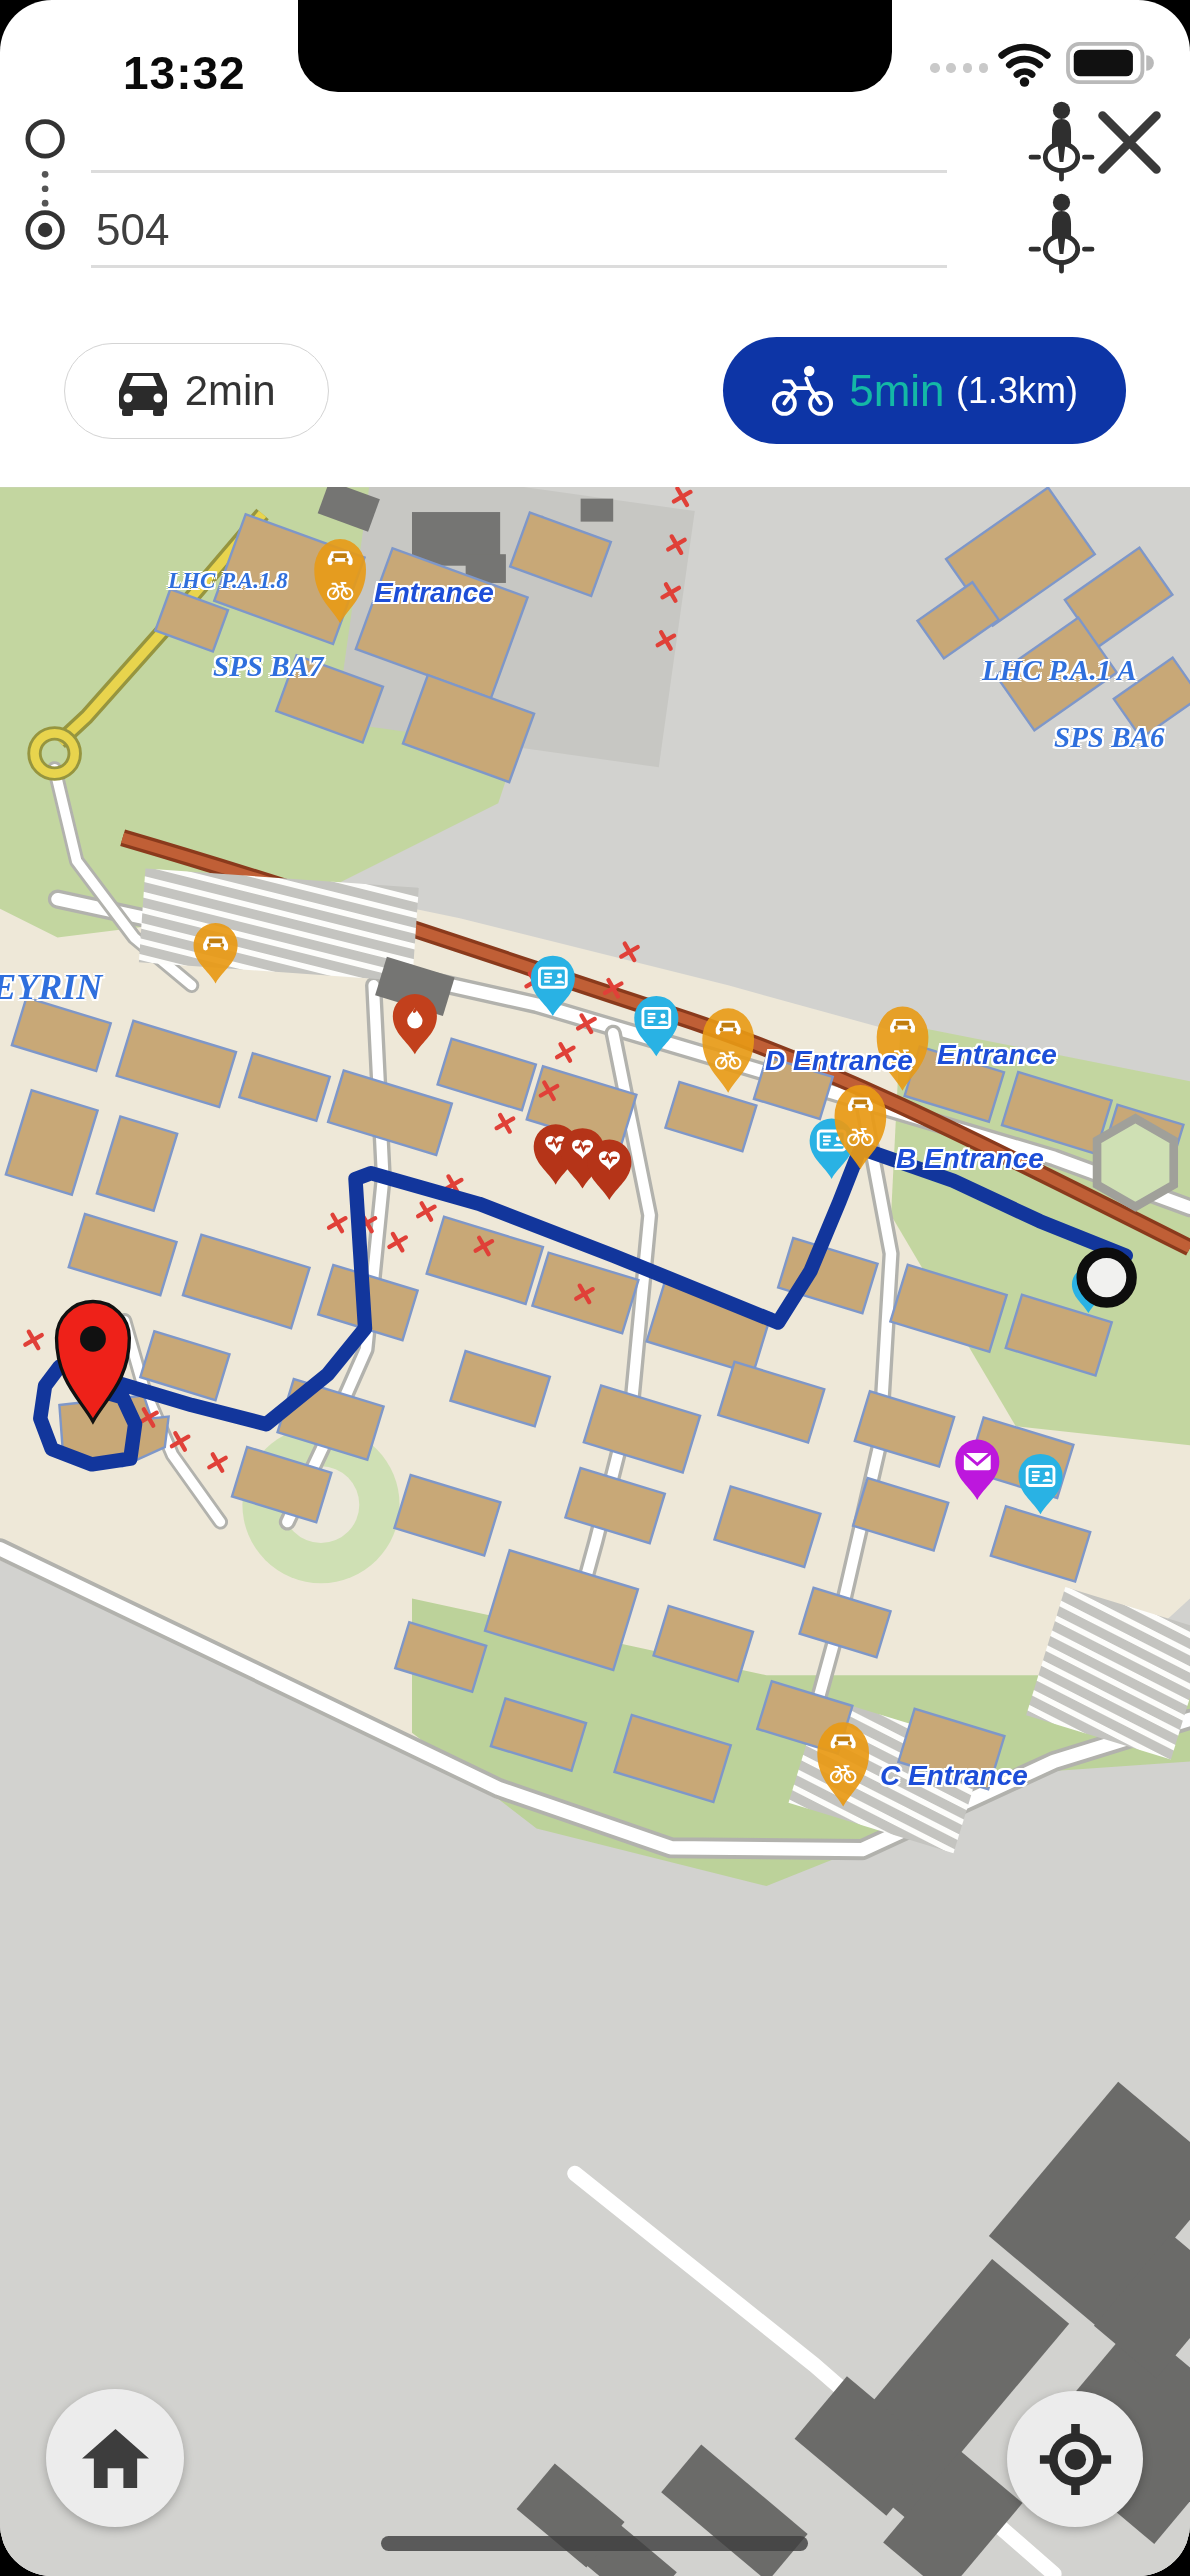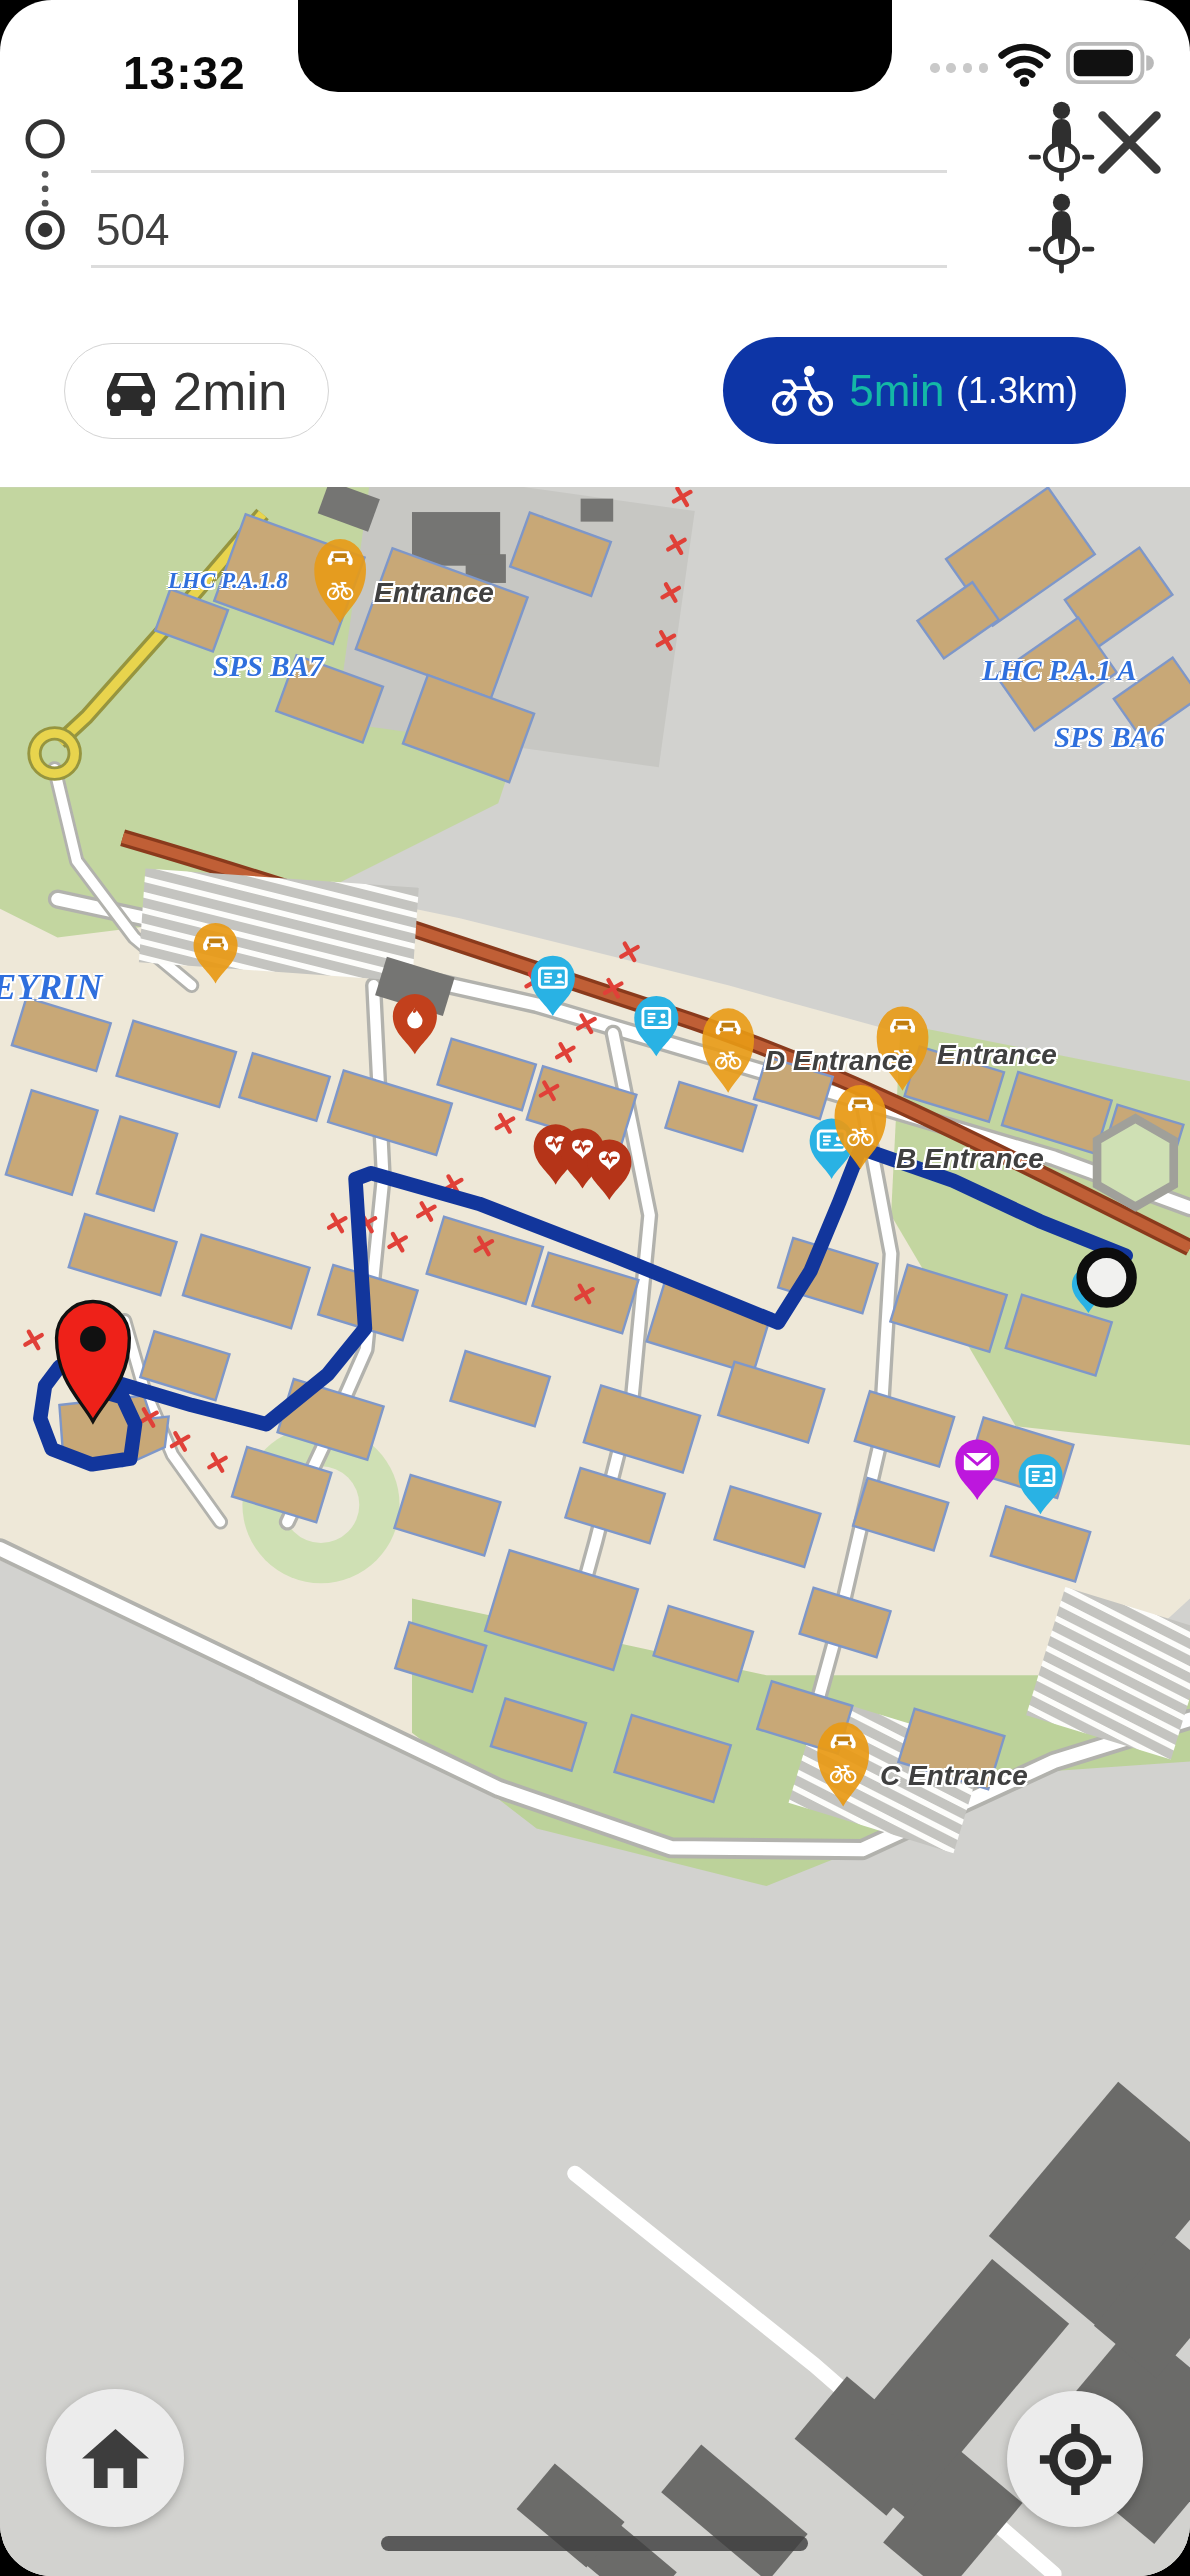--- a/index.html
+++ b/index.html
@@ -10,29 +10,29 @@
   .notch{position:absolute;left:298px;top:0;width:594px;height:92px;background:#000;border-radius:0 0 40px 40px;}
   .dots{position:absolute;left:930px;top:63px;display:flex;gap:6.7px;}
   .dots span{width:9.6px;height:9.6px;border-radius:50%;background:#c9c9c9;display:block;}
   .sbicon{position:absolute;}
   
   .field-text{position:absolute;left:96px;width:843px;height:63px;border:none;outline:none;background:transparent;font-size:44px;color:#3f3f3f;font-family:"Liberation Sans",sans-serif;padding:0;}
   .underline{position:absolute;left:91px;width:856px;height:2.9px;background:#dcdcdc;}
   .iconbtn{position:absolute;cursor:pointer;}
   
   .pill{position:absolute;display:flex;align-items:center;justify-content:center;gap:15.3px;background:#fff;border:1.9px solid #d4d4d4;border-radius:54px;box-sizing:border-box;}
-  .pill .plabel{font-size:53px;color:#333;}
+  .pill .plabel{font-size:42px;color:#333;}
   .pill.sel{background:#0d35a6;border:none;}
   .pill.sel .plabel{color:#14b8a6;font-size:44px;}
   .pill.sel .pextra{color:#fff;font-size:36px;margin-left:-3.8px;}
   
   .map{position:absolute;left:0;top:487px;width:1190px;height:2089px;overflow:hidden;background:#d2d2cf;}
   .mlabel{position:absolute;white-space:nowrap;font:italic 700 29px "Liberation Serif",serif;color:#2f6fdd;
     text-shadow:-1.9px 0 0 #fff,1.9px 0 0 #fff,0 -1.9px 0 #fff,0 1.9px 0 #fff,-1.9px -1.9px 0 #fff,1.9px 1.9px 0 #fff,-1.9px 1.9px 0 #fff,1.9px -1.9px 0 #fff;}
-  .mlabel.orange{font:italic 700 28px "Liberation Sans",sans-serif;color:#404040;}
+  .mlabel.orange{font:italic 700 28px "Liberation Sans",sans-serif;color:#1d4ed8;}
   .mlabel.big{font-size:36px;}
   
   .roundbtn{position:absolute;border-radius:50%;background:#ececec;box-shadow:0 2.9px 9.6px rgba(0,0,0,.25);display:flex;align-items:center;justify-content:center;cursor:pointer;}
   .homebar{position:absolute;left:381px;top:2536px;width:427px;height:15.3px;border-radius:8.6px;background:#3f3f3f;opacity:.82;}
 </style>
 </head>
 <body>
 
 <div class="screen">
 

